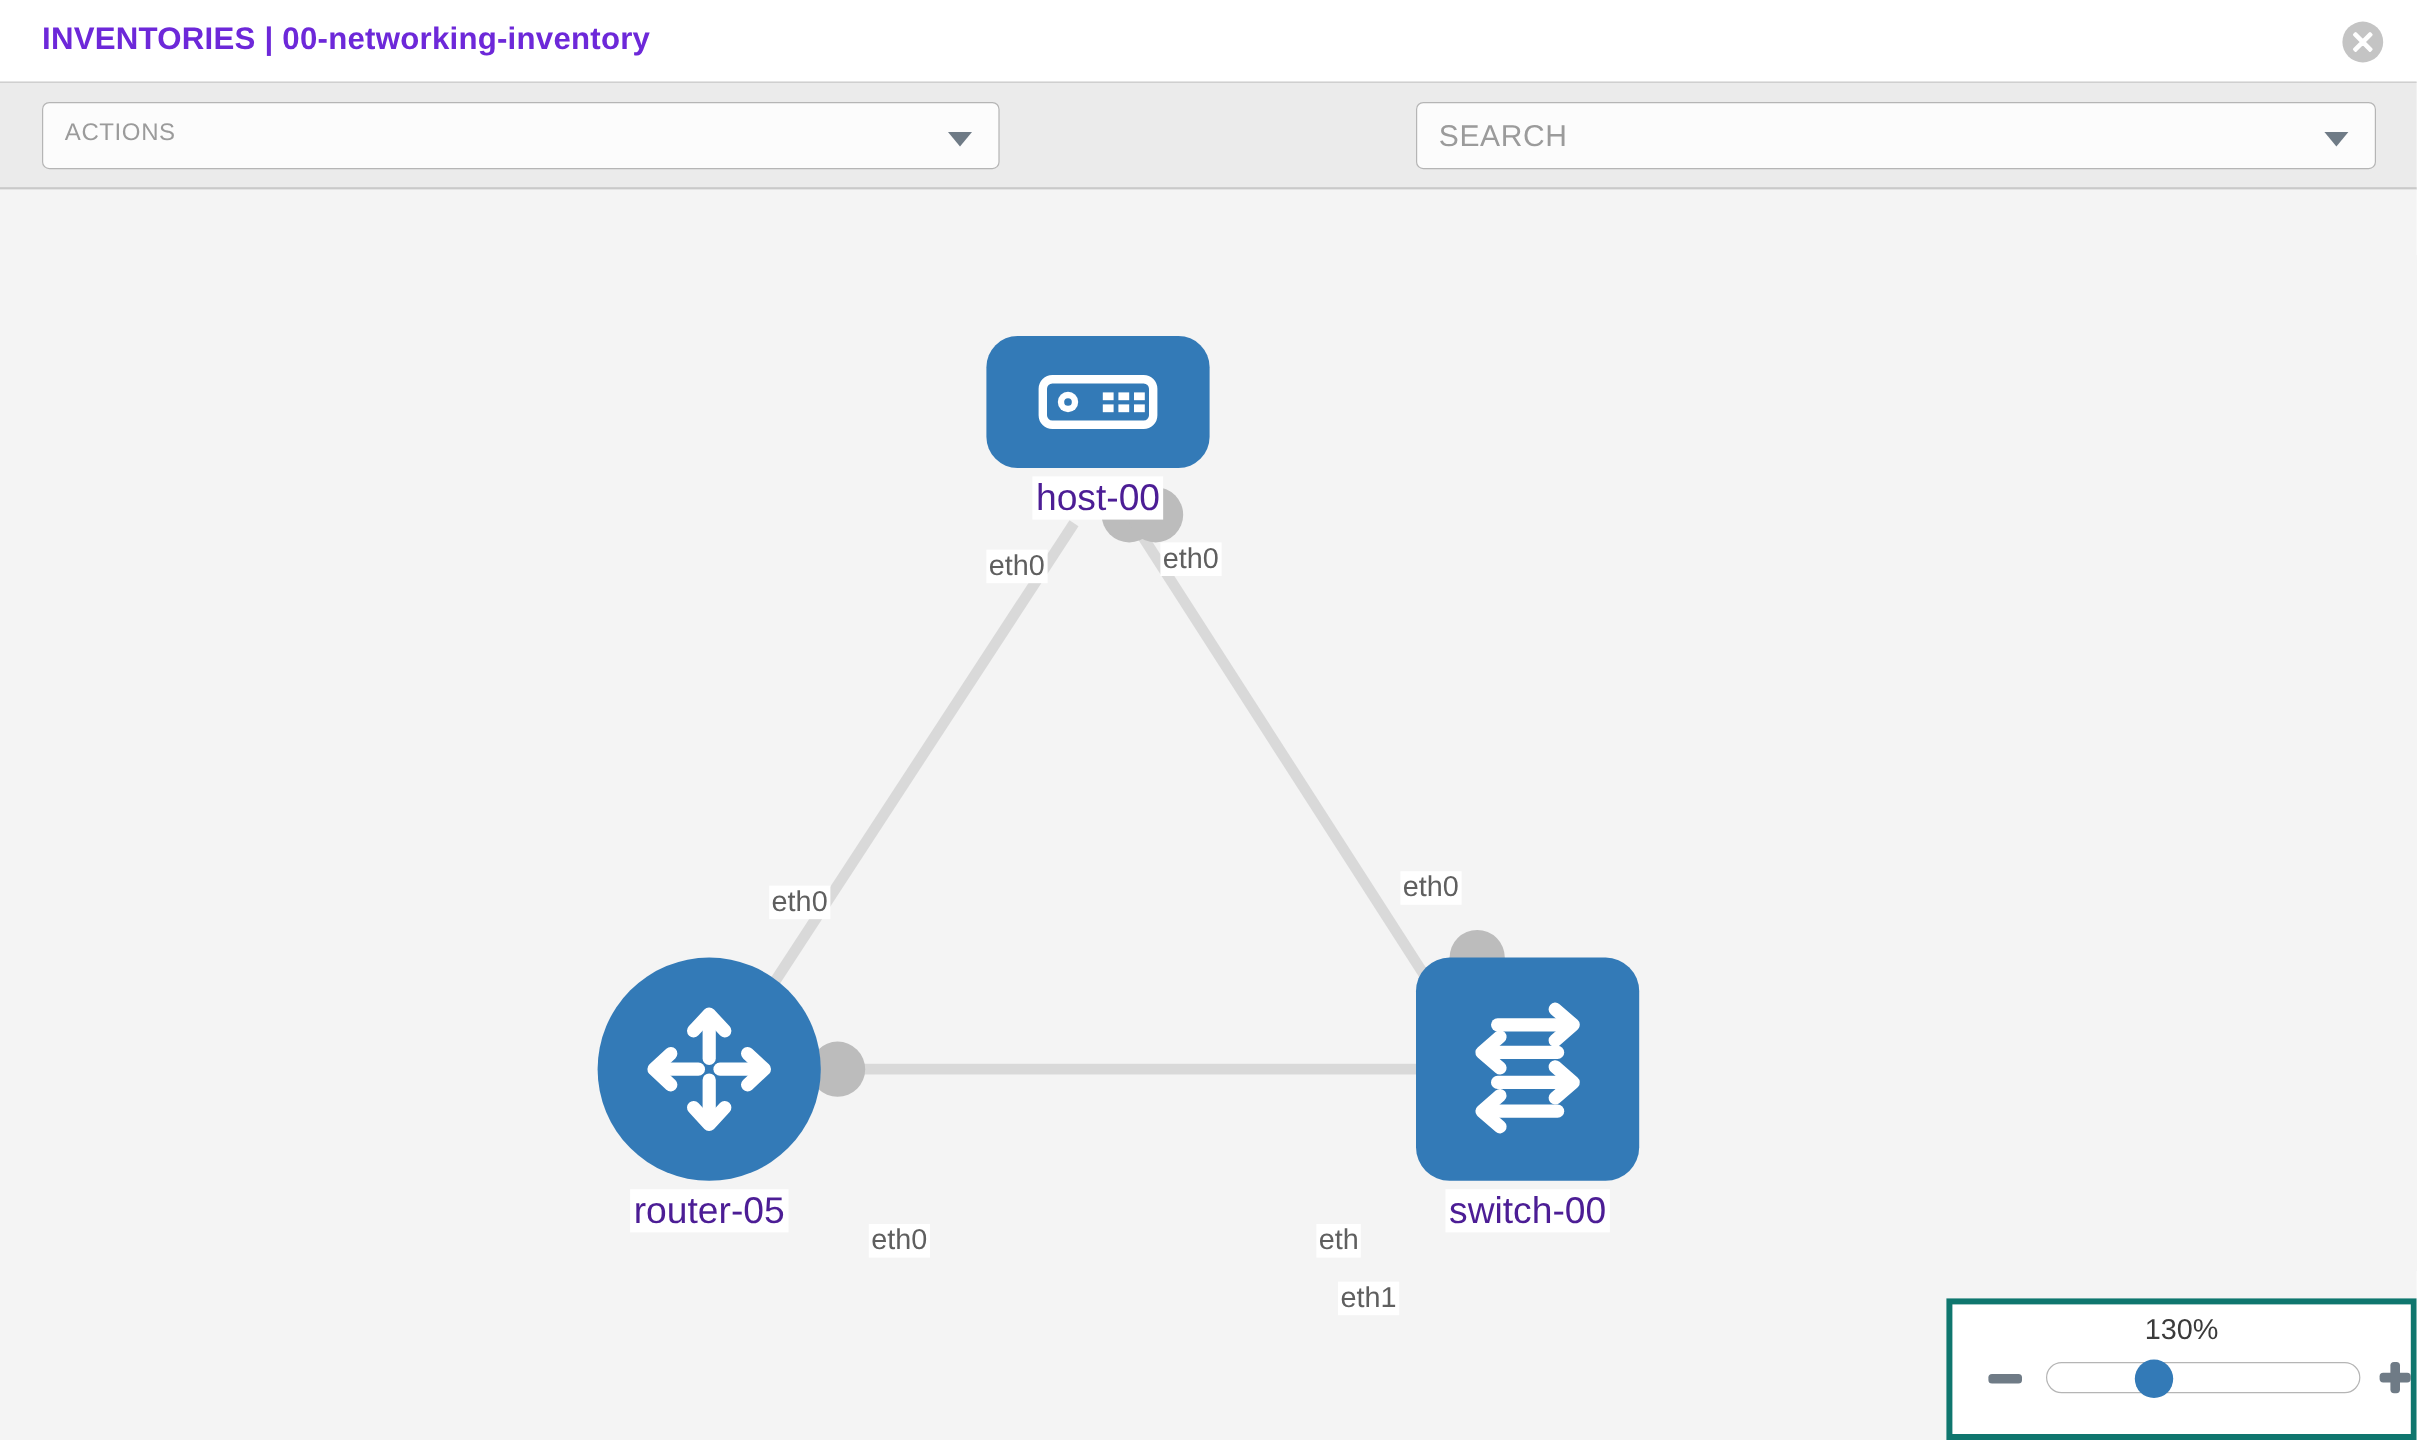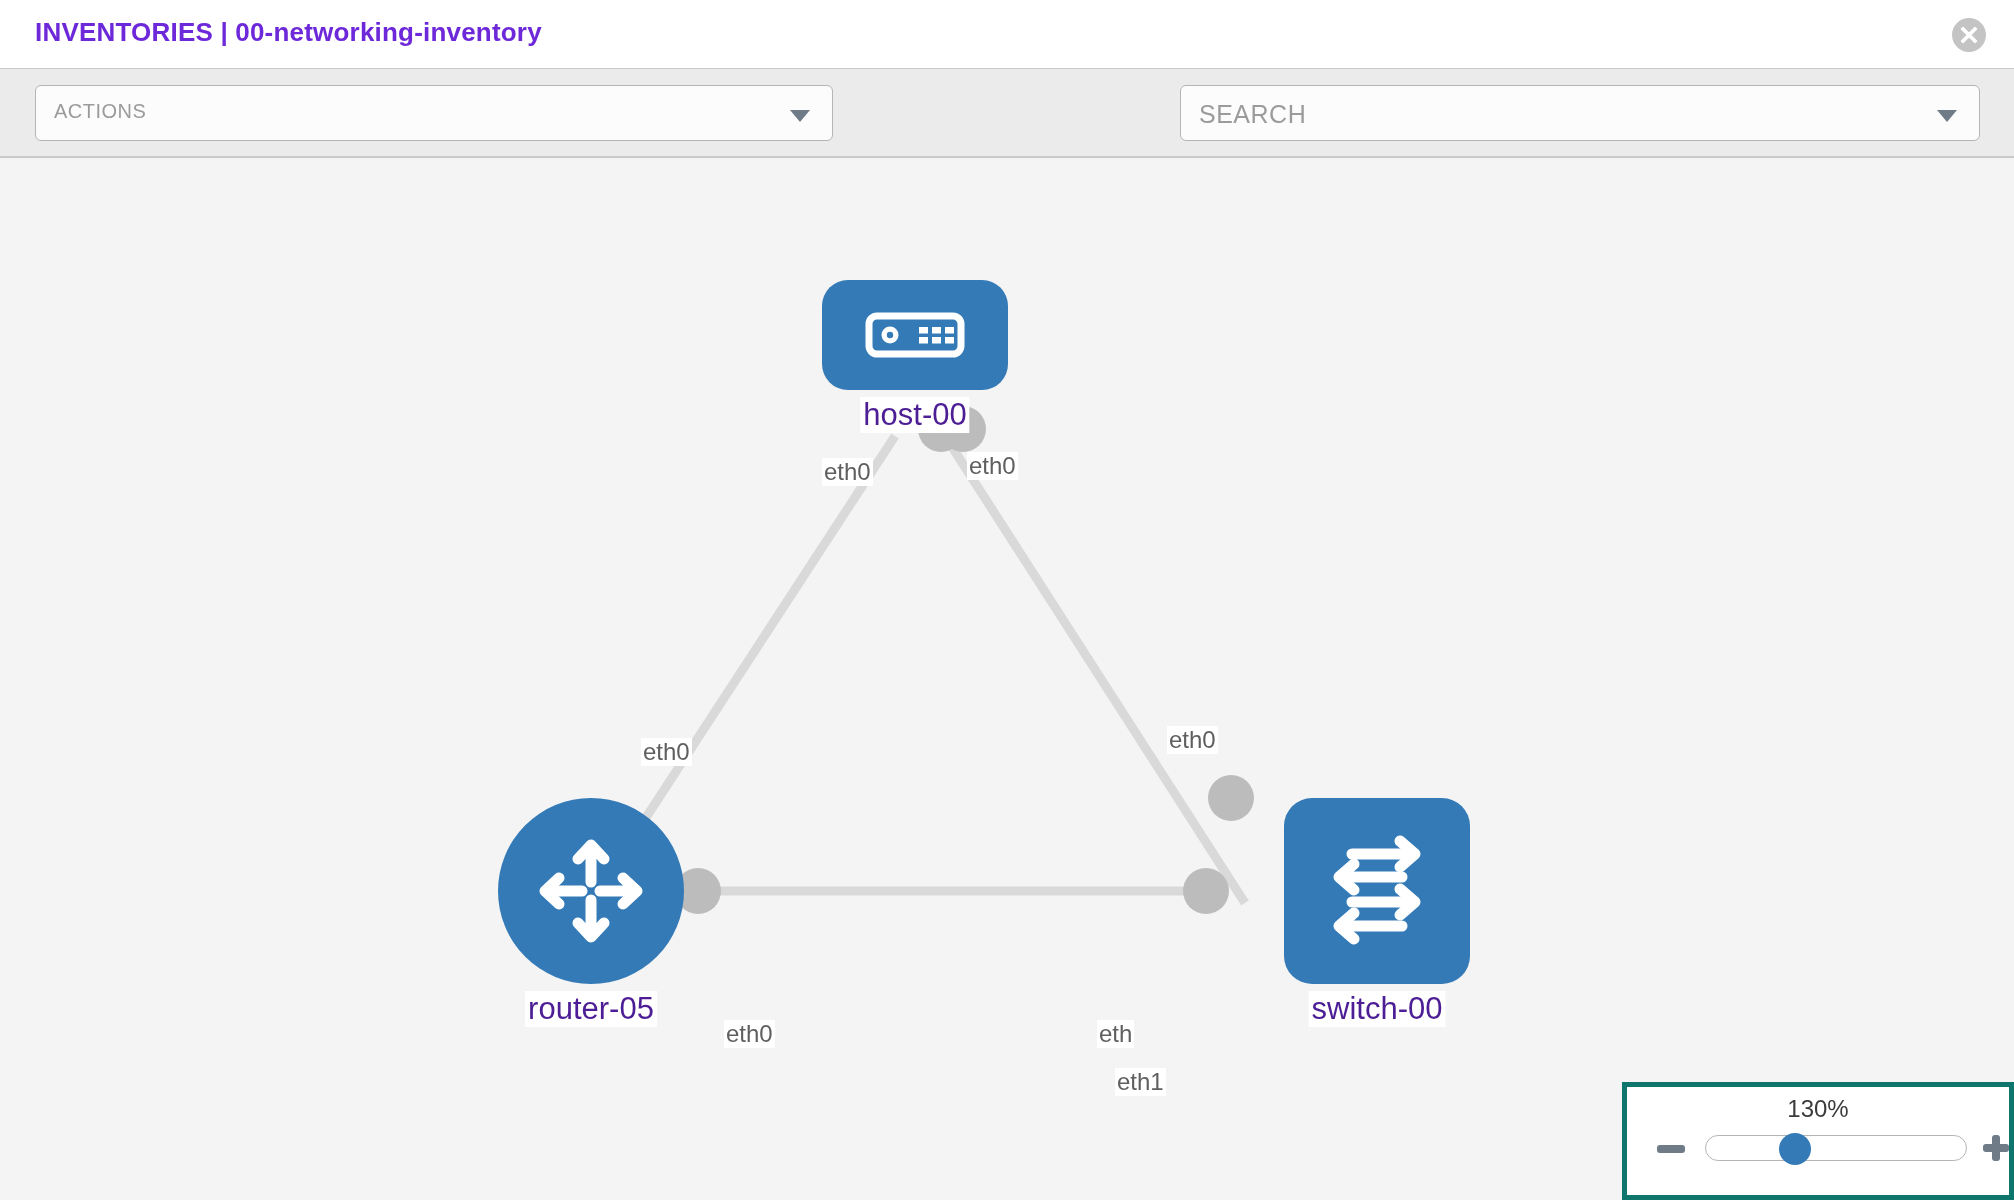--- a/index.html
+++ b/index.html
@@ -359,21 +359,21 @@
             <line x1="14" y1="59" x2="50" y2="59"></line>
             <polyline points="27,46 13,59 27,72"></polyline>
             <line x1="104" y1="59" x2="68" y2="59"></line>
             <polyline points="91,46 105,59 91,72"></polyline>
           </g>
         </svg>
       </div>
       <div class="node-label" style="top:193px;">router-05</div>
     </div>
 
-    <div class="node" style="left:1284px; top:640px;">
+    <div class="node" style="left:1180px; top:640px;">
       <div class="shape-switch">
         <svg width="118" height="118" viewBox="0 0 118 118">
           <g stroke="#ffffff" stroke-width="11" stroke-linecap="round" stroke-linejoin="round" fill="none">
             <line x1="34" y1="22" x2="96" y2="22"></line>
             <polyline points="82,9 97,22 82,35"></polyline>
             <line x1="84" y1="45" x2="22" y2="45"></line>
             <polyline points="36,32 21,45 36,58"></polyline>
             <line x1="34" y1="70" x2="96" y2="70"></line>
             <polyline points="82,57 97,70 82,83"></polyline>
             <line x1="84" y1="94" x2="22" y2="94"></line>

